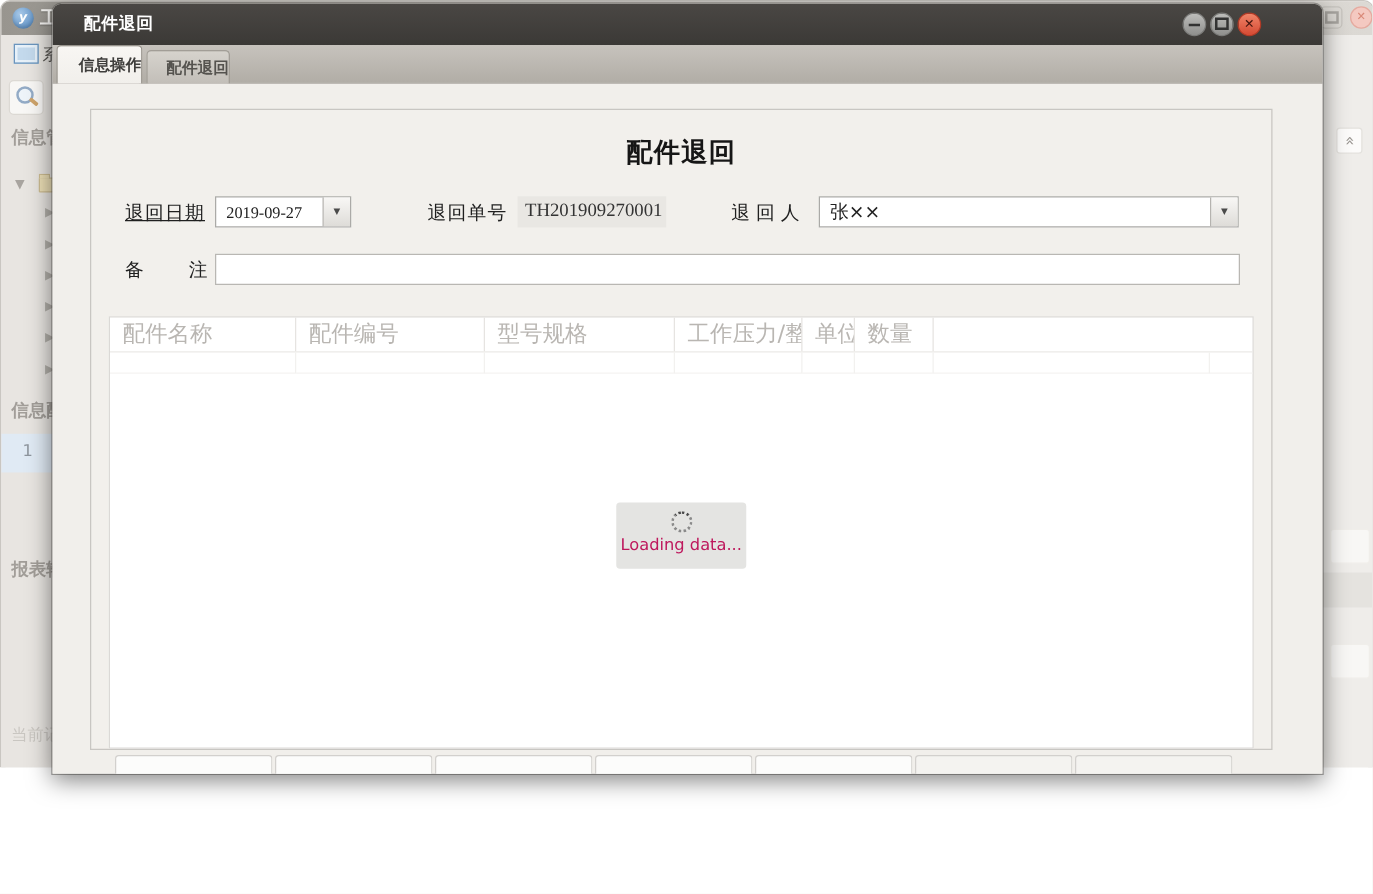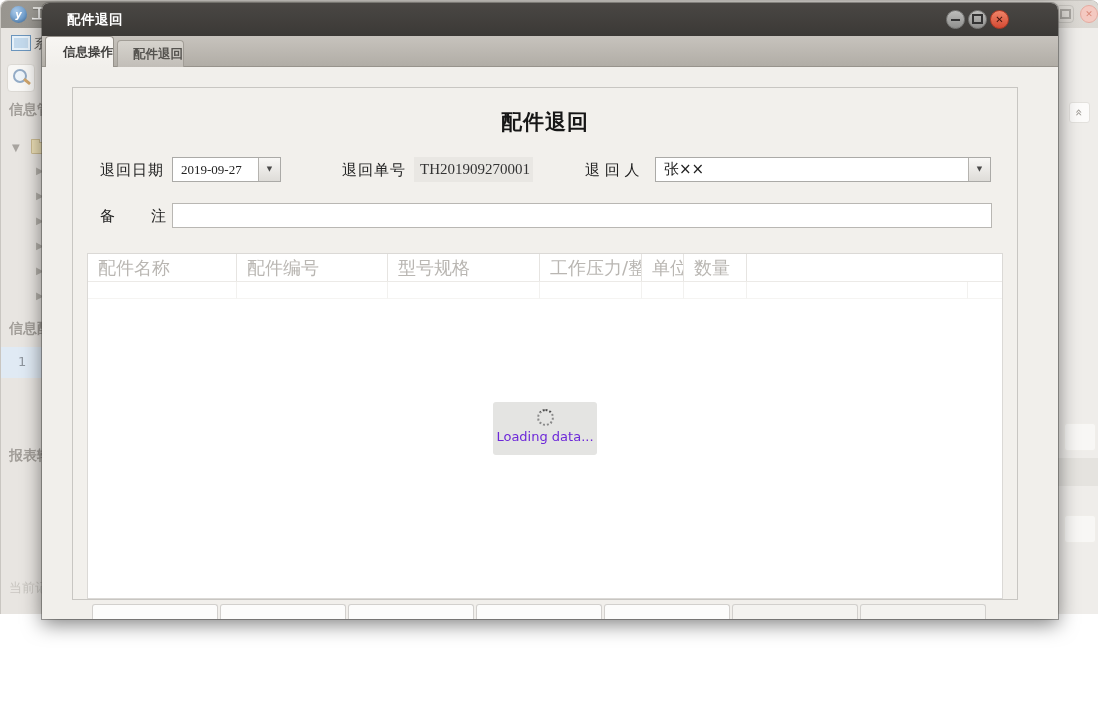--- a/index.html
+++ b/index.html
@@ -67,21 +67,21 @@
   .tab-active{left:3px;top:0;width:69px;height:31px;background:linear-gradient(#f8f6f3,#f1efeb);
     border:1px solid #96928b;border-bottom:none;color:#3f3e3c;line-height:30px;}
   .tab-inactive{left:75px;top:4px;width:67px;height:27px;background:linear-gradient(#d6d3cd,#c2beb8);
     border:1px solid #a29e97;border-bottom:none;color:#55534f;line-height:26px;}
 
   .d-body{left:0;top:64px;right:0;bottom:0;background:#f1efeb;}
   .panel{left:30px;top:20px;width:946px;height:513px;border:1px solid #c8c6c2;background:#f2f0ec;box-sizing:border-box;}
   .form-heading{left:0;top:20px;width:100%;text-align:center;font-size:21px;font-weight:600;color:#161616;letter-spacing:1px;}
 
   .f-label{font-size:15px;color:#202020;white-space:nowrap;}
-  .lbl-date{left:27px;top:73px;letter-spacing:1px;}
+  .lbl-date{left:27px;top:73px;letter-spacing:1px;text-decoration:underline;}
   .lbl-order{left:269px;top:73px;letter-spacing:1px;}
   .lbl-person{left:512px;top:73px;}
   .combo{background:#fff;border:1px solid #abaaa7;box-sizing:border-box;}
   .combo .val{position:absolute;left:8px;top:0;line-height:23px;color:#222;white-space:nowrap;}
   .combo .arrow-btn{position:absolute;right:0;top:0;width:21px;bottom:0;
     background:linear-gradient(#f8f7f5,#dedcd8);border-left:1px solid #b5b3af;}
   .combo .arrow-btn span{display:block;text-align:center;font-size:7px;line-height:23px;color:#4a4a4a;}
   .cb-date{left:99px;top:69px;width:109px;height:25px;}
   .cb-date .val{font-family:"Liberation Serif",serif;font-size:13px;}
   .cb-person{left:582px;top:69px;width:336px;height:25px;}
@@ -99,21 +99,21 @@
     line-height:27px;padding-left:10px;white-space:nowrap;overflow:hidden;flex:none;}
   .gh-cell:last-child{border-right:none;flex:1;}
   .grid-row1{display:flex;height:17px;}
   .gr-cell{box-sizing:border-box;border-right:1px solid #f2f1ef;border-bottom:1px solid #f5f4f2;flex:none;}
   .gr-cell:last-child{border-right:none;flex:1;}
   .w0{width:149px;} .w1{width:151px;} .w2{width:152px;} .w3{width:102px;} .w4{width:42px;} .w5{width:63px;} .w6{width:221px;}
 
   .loading-box{left:50%;top:148px;transform:translateX(-50%);width:104px;height:53px;
     background:#e4e4e2;border-radius:3px;text-align:center;}
   .spinner{width:13px;height:13px;border:2px dotted #8a8a8a;border-top-color:#4a4a4a;border-radius:50%;margin:7px auto 3px;}
-  .loading-text{font-size:13px;color:#6d28d9;}
+  .loading-text{font-size:13px;color:#be185d;}
 
   .action-btn{top:537px;width:126px;height:20px;background:#fcfcfb;border:1px solid #d2d0cd;border-bottom:none;
     border-radius:3px 3px 0 0;box-sizing:border-box;}
   .ab-0{left:50px;} .ab-1{left:178px;} .ab-2{left:306px;} .ab-3{left:434px;}
   .ab-4{left:562px;} .ab-5{left:690px;background:#f4f3f0;} .ab-6{left:818px;background:#f4f3f0;}
 </style>
 </head>
 <body>
 
 <div id="parent-window" class="abs">

